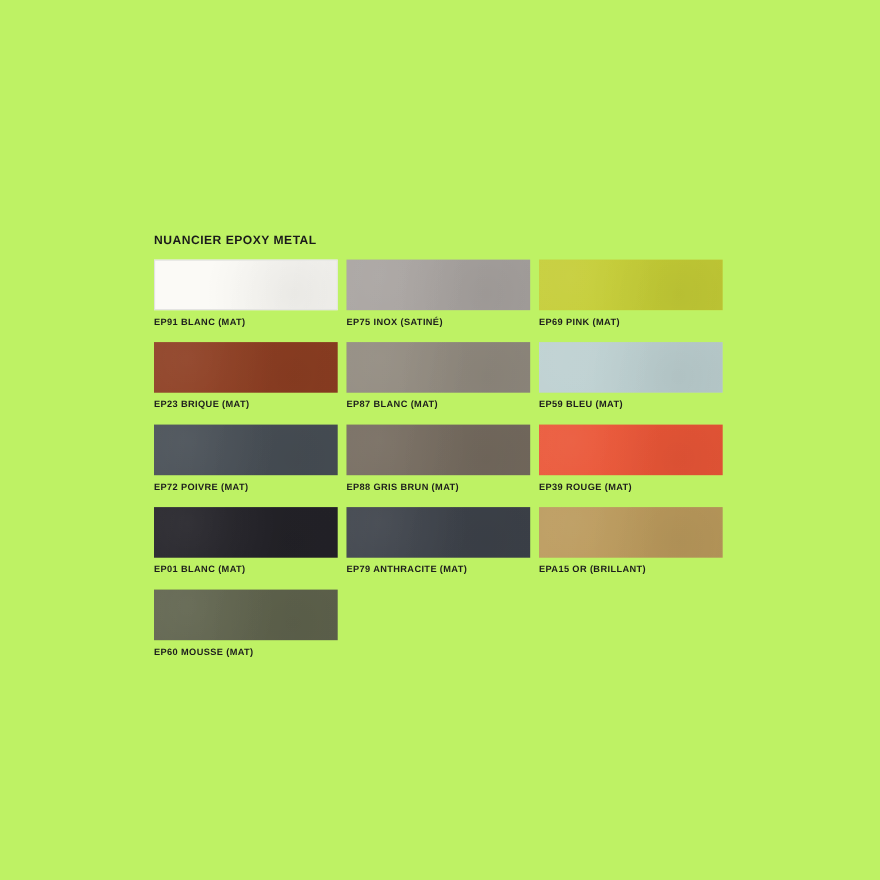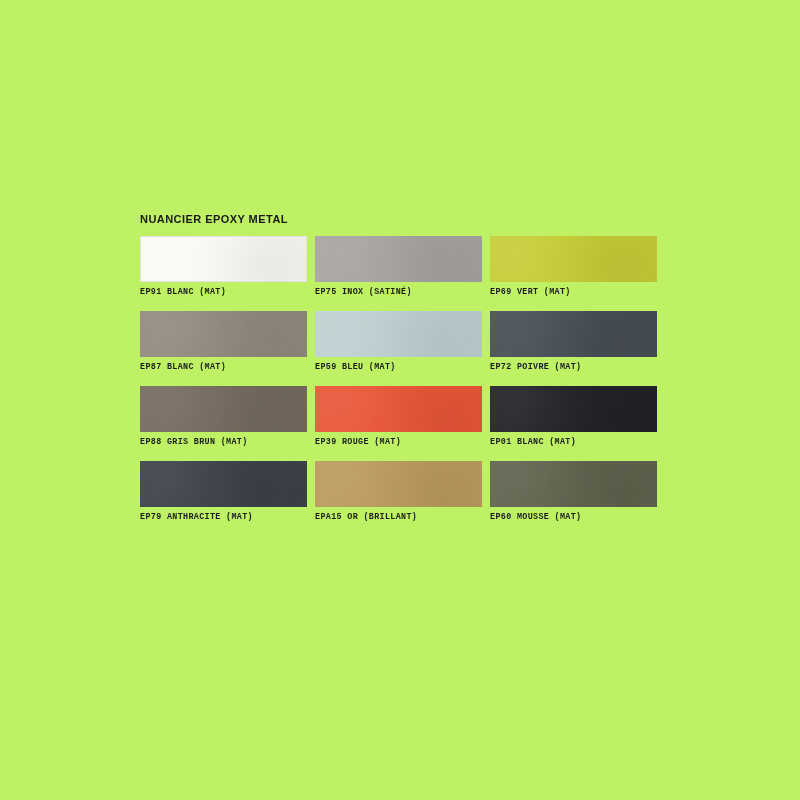--- a/index.html
+++ b/index.html
@@ -66,21 +66,21 @@
       linear-gradient(100deg, rgba(255,255,255,0.035) 0%, rgba(255,255,255,0) 40%, rgba(0,0,0,0.03) 100%);
   }
 
   .swatch-chip.bordered {
     border: 1px solid #e2e2e0;
     width: 167px;
     height: 46px;
   }
 
   .swatch-label {
-    font-family: Liberation Mono, monospace;
+    font-family: Liberation Sans, sans-serif;
     font-size: 8.4px;
     font-weight: bold;
     letter-spacing: 0.35px;
     color: #1c1c1c;
     margin-top: 5px;
     margin-bottom: 11px;
     white-space: nowrap;
   }
 </style>
 </head>
@@ -95,21 +95,25 @@
         <div class="swatch-cell">
           <div class="swatch-chip bordered" title="EP91 BLANC (MAT)" style="background-color: rgb(251, 250, 246);"></div>
           <div class="swatch-label">EP91 BLANC (MAT)</div>
         </div>
         <div class="swatch-cell">
           <div class="swatch-chip" title="EP75 INOX (SATINÉ)" style="background-color: rgb(168, 163, 160);"></div>
           <div class="swatch-label">EP75 INOX (SATINÉ)</div>
         </div>
         <div class="swatch-cell">
           <div class="swatch-chip" title="EP69 VERT (MAT)" style="background-color: rgb(197, 205, 54);"></div>
-          <div class="swatch-label">EP69 VERT (MAT)</div>
+          <div class="swatch-label">EP69 PINK (MAT)</div>
+        </div>
+        <div class="swatch-cell">
+          <div class="swatch-chip" title="EP23 BRIQUE (MAT)" style="background-color: rgb(141, 62, 34);"></div>
+          <div class="swatch-label">EP23 BRIQUE (MAT)</div>
         </div>
         <div class="swatch-cell">
           <div class="swatch-chip" title="EP87 TAUPE (MAT)" style="background-color: rgb(145, 138, 127);"></div>
           <div class="swatch-label">EP87 BLANC (MAT)</div>
         </div>
         <div class="swatch-cell">
           <div class="swatch-chip" title="EP59 BLEU (MAT)" style="background-color: rgb(189, 208, 209);"></div>
           <div class="swatch-label">EP59 BLEU (MAT)</div>
         </div>
         <div class="swatch-cell">

